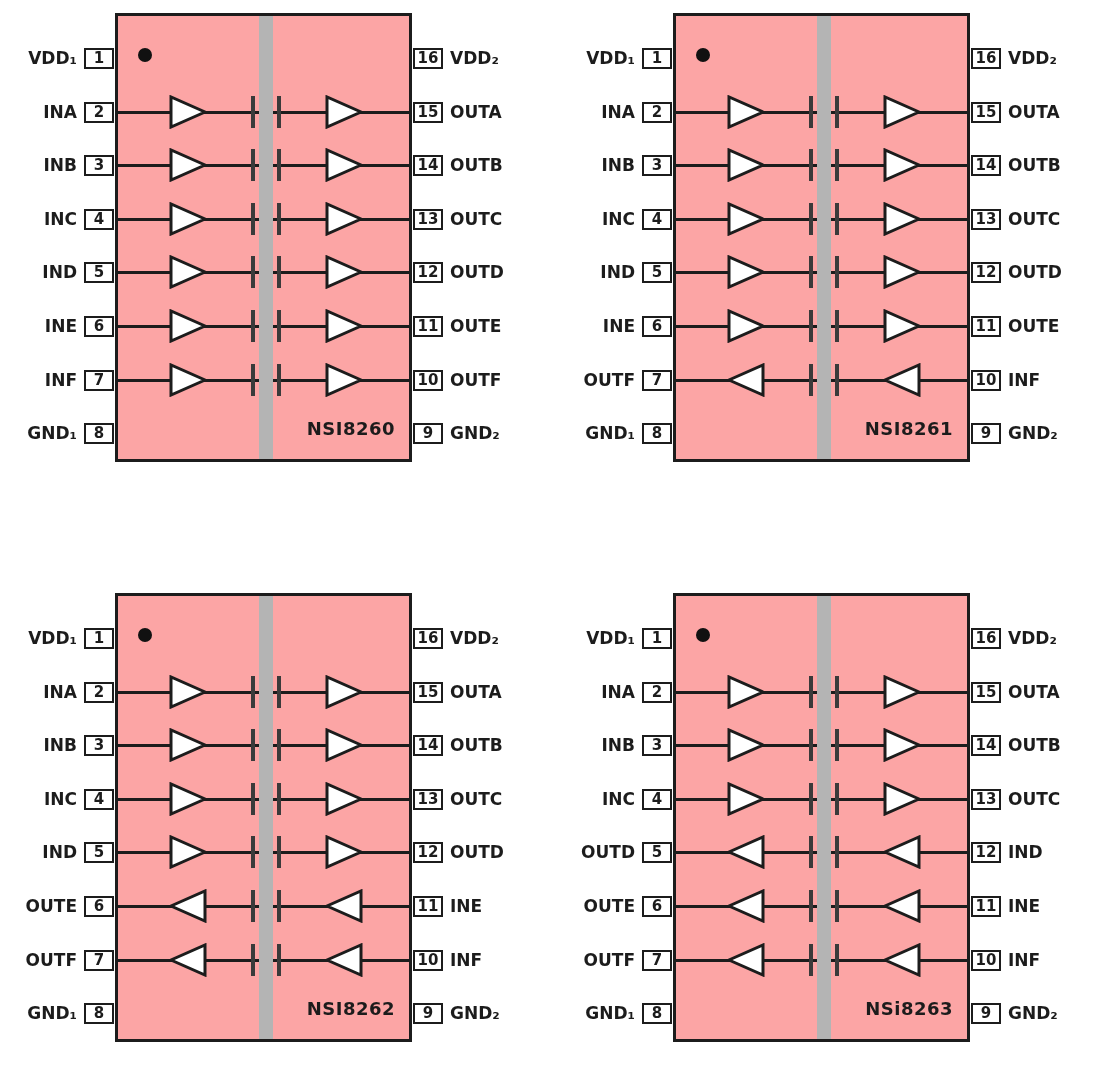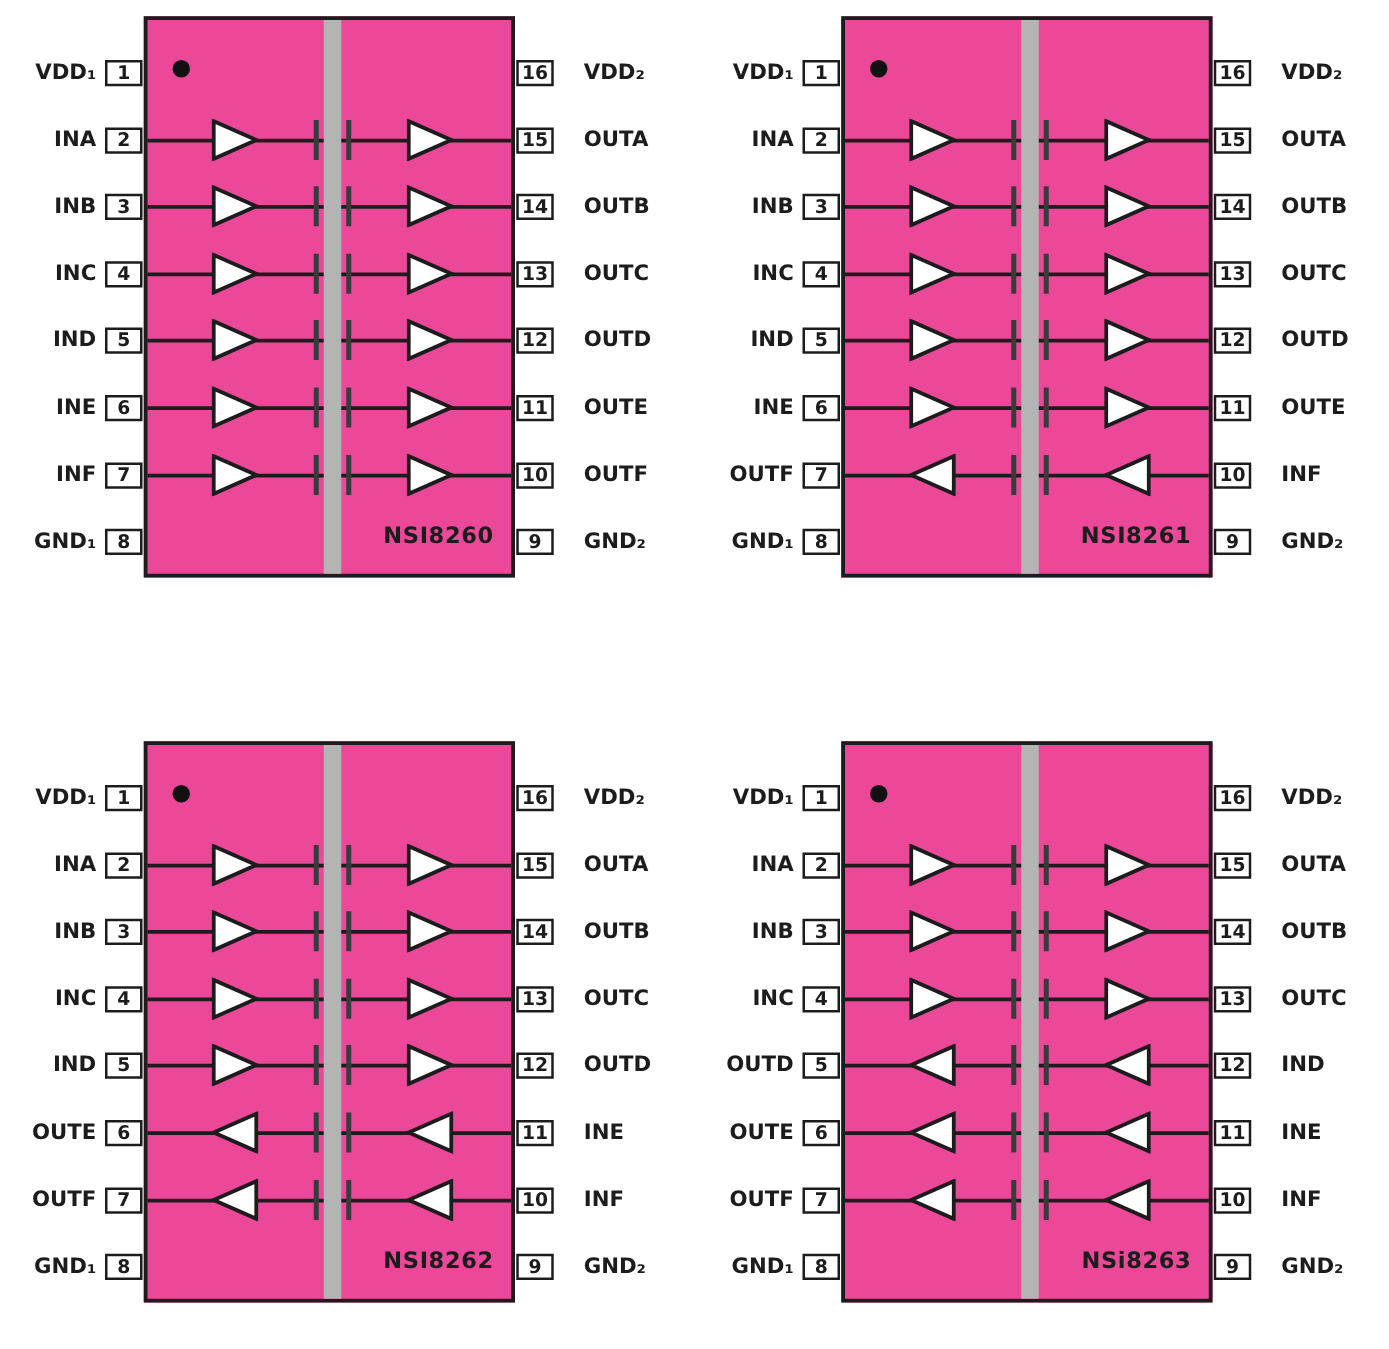--- a/index.html
+++ b/index.html
@@ -9,21 +9,21 @@
     font-family:"DejaVu Sans", sans-serif; color:#1c1c1c; overflow:hidden;
   }
   .chip-block { position:absolute; width:545px; height:475px; }
   #chip-0 { left:8px;   top:6px; }
   #chip-1 { left:566px; top:6px; }
   #chip-2 { left:8px;   top:586px; }
   #chip-3 { left:566px; top:586px; }
 
   .chip-body {
     position:absolute; left:107px; top:7px; width:297px; height:449px;
-    border:3px solid #1c1c1c; background:#ec4899;
+    border:3px solid #1c1c1c; background:#fca5a5;
   }
   .barrier {
     position:absolute; left:141px; top:0; bottom:0; width:14px;
     background:#b4b4b4; z-index:2;
   }
   .dot {
     position:absolute; left:20px; top:32px; width:14px; height:14px;
     border-radius:50%; background:#111;
   }
   .chip-name {
@@ -37,21 +37,21 @@
   .tri-l { left:50px; }
   .tri-r { left:206px; }
   .tri polygon { fill:#ffffff; stroke:#1c1c1c; stroke-width:3px; }
   .channel[data-dir="reverse"] .tri { transform:scaleX(-1); }
   .dash { position:absolute; top:1px; width:4px; height:32px; background:#3a3a3a; }
   .dash-l { left:133px; }
   .dash-r { left:159px; }
 
   .pin { position:absolute; top:calc(var(--y) - 12px); height:24px; display:flex; align-items:center; }
   .pin-left  { left:-116px;  width:112px; justify-content:flex-end;  gap:7px; }
-  .pin-right { right:-116px; width:112px; justify-content:flex-start; gap:24px; }
+  .pin-right { right:-116px; width:112px; justify-content:flex-start; gap:7px; }
   .pin-label { font-size:17px; font-weight:700; white-space:nowrap; }
   .pin-box {
     display:inline-flex; align-items:center; justify-content:center;
     width:30px; height:21px; border:2.5px solid #1c1c1c;
     font-size:15px; font-weight:700; background:#fff; flex:0 0 auto;
   }
 </style>
 </head>
 <body>
 

